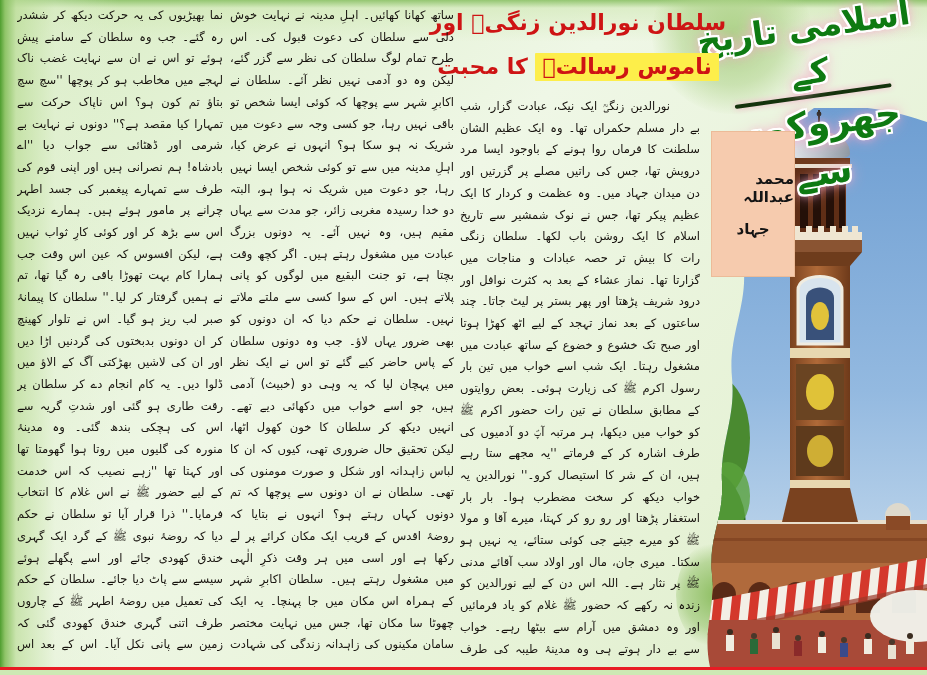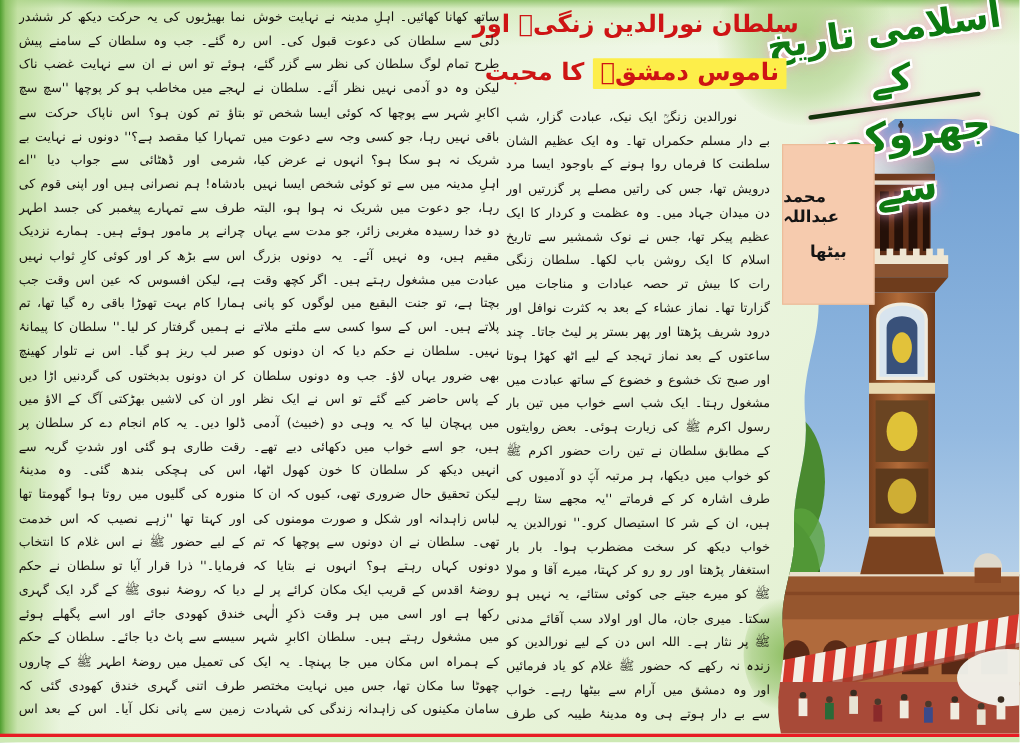--- a/index.html
+++ b/index.html
@@ -32,21 +32,21 @@
   }
   .title-line.l1{font-size:33px;}
   .title-line.l2{font-size:36px;margin-top:2px;}
   .title-rule{width:158px;height:4px;background:#14320c;margin:0 auto;border-radius:2px;
     box-shadow:0 0 6px #f6afcd;}
   
   .author-box{
     position:absolute;left:711px;top:131px;width:82px;height:144px;
     background:#f6cbae;border:1px solid #ecbb98;
     display:flex;flex-direction:column;align-items:center;justify-content:center;gap:14px;
-    direction:rtl;text-align:left;
+    direction:rtl;text-align:right;
   }
   .author-line{font-weight:bold;font-size:15px;color:#141414;line-height:1.2;}
   
   .headline{
     position:absolute;left:452px;top:4px;width:252px;height:92px;
     display:flex;flex-direction:column;align-items:center;justify-content:flex-start;
     direction:rtl;text-align:center;gap:6px;
   }
   .headline .h-line{font-weight:bold;color:#ce1414;font-size:22px;line-height:38px;white-space:nowrap;}
   .headline .hl{background:#fdee4a;padding:1px 7px 2px;border-radius:1px;}
@@ -190,26 +190,26 @@
   </div>
 
   <div class="title-block">
     <span class="title-line l1">اسلامی تاریخ کے</span>
     <div class="title-rule"></div>
     <span class="title-line l2">جھروکوں سے</span>
   </div>
 
   <div class="author-box">
     <span class="author-line">محمد عبداللہ</span>
-    <span class="author-line">بیٹھا</span>
+    <span class="author-line">جہاد</span>
   </div>
 
   <div class="headline">
     <span class="h-line">سلطان نورالدین زنگیؒ اور</span>
-    <span class="h-line"><span class="hl">ناموس دمشقؐ</span> <span>کا محبت</span></span>
+    <span class="h-line"><span class="hl">ناموس رسالتؐ</span> <span>کا محبت</span></span>
   </div>
 
   <div class="col col-right" lang="ur">نورالدین زنگیؒ ایک نیک، عبادت گزار، شب بے دار مسلم حکمراں تھا۔ وہ ایک عظیم الشان سلطنت کا فرماں روا ہونے کے باوجود ایسا مرد درویش تھا، جس کی راتیں مصلے پر گزرتیں اور دن میدان جہاد میں۔ وہ عظمت و کردار کا ایک عظیم پیکر تھا، جس نے نوک شمشیر سے تاریخ اسلام کا ایک روشن باب لکھا۔ سلطان زنگی رات کا بیش تر حصہ عبادات و مناجات میں گزارتا تھا۔ نماز عشاء کے بعد بہ کثرت نوافل اور درود شریف پڑھتا اور پھر بستر پر لیٹ جاتا۔ چند ساعتوں کے بعد نماز تہجد کے لیے اٹھ کھڑا ہوتا اور صبح تک خشوع و خضوع کے ساتھ عبادت میں مشغول رہتا۔ ایک شب اسے خواب میں تین بار رسول اکرم ﷺ کی زیارت ہوئی۔ بعض روایتوں کے مطابق سلطان نے تین رات حضور اکرم ﷺ کو خواب میں دیکھا، ہر مرتبہ آپؐ دو آدمیوں کی طرف اشارہ کر کے فرماتے ''یہ مجھے ستا رہے ہیں، ان کے شر کا استیصال کرو۔'' نورالدین یہ خواب دیکھ کر سخت مضطرب ہوا۔ بار بار استغفار پڑھتا اور رو رو کر کہتا، میرے آقا و مولا ﷺ کو میرے جیتے جی کوئی ستائے، یہ نہیں ہو سکتا۔ میری جان، مال اور اولاد سب آقائے مدنی ﷺ پر نثار ہے۔ اللہ اس دن کے لیے نورالدین کو زندہ نہ رکھے کہ حضور ﷺ غلام کو یاد فرمائیں اور وہ دمشق میں آرام سے بیٹھا رہے۔ خواب سے بے دار ہوتے ہی وہ مدینۂ طیبہ کی طرف روانہ ہو گیا۔ سلطان نے طویل فاصلہ نہایت تیز رفتاری کے ساتھ طے کیا۔ سلطان نے آتے ہی شہر میں آنے جانے والے دروازے بند کرا دیے۔ پھر منادی کرا دی کہ آج تمام اہلِ مدینہ اس کے</div>
   <div class="col col-middle" lang="ur">ساتھ کھانا کھائیں۔ اہلِ مدینہ نے نہایت خوش دلی سے سلطان کی دعوت قبول کی۔ اس طرح تمام لوگ سلطان کی نظر سے گزر گئے، لیکن وہ دو آدمی نہیں نظر آئے۔ سلطان نے اکابرِ شہر سے پوچھا کہ کوئی ایسا شخص تو باقی نہیں رہا، جو کسی وجہ سے دعوت میں شریک نہ ہو سکا ہو؟ انہوں نے عرض کیا، اہلِ مدینہ میں سے تو کوئی شخص ایسا نہیں رہا، جو دعوت میں شریک نہ ہوا ہو، البتہ دو خدا رسیدہ مغربی زائر، جو مدت سے یہاں مقیم ہیں، وہ نہیں آئے۔ یہ دونوں بزرگ عبادت میں مشغول رہتے ہیں۔ اگر کچھ وقت بچتا ہے، تو جنت البقیع میں لوگوں کو پانی پلاتے ہیں۔ اس کے سوا کسی سے ملتے ملاتے نہیں۔ سلطان نے حکم دیا کہ ان دونوں کو بھی ضرور یہاں لاؤ۔ جب وہ دونوں سلطان کے پاس حاضر کیے گئے تو اس نے ایک نظر میں پہچان لیا کہ یہ وہی دو (خبیث) آدمی ہیں، جو اسے خواب میں دکھائی دیے تھے۔ انہیں دیکھ کر سلطان کا خون کھول اٹھا، لیکن تحقیق حال ضروری تھی، کیوں کہ ان کا لباس زاہدانہ اور شکل و صورت مومنوں کی تھی۔ سلطان نے ان دونوں سے پوچھا کہ تم دونوں کہاں رہتے ہو؟ انہوں نے بتایا کہ روضۂ اقدس کے قریب ایک مکان کرائے پر لے رکھا ہے اور اسی میں ہر وقت ذکرِ الٰہی میں مشغول رہتے ہیں۔ سلطان اکابرِ شہر کے ہمراہ اس مکان میں جا پہنچا۔ یہ ایک چھوٹا سا مکان تھا، جس میں نہایت مختصر سامان مکینوں کی زاہدانہ زندگی کی شہادت دے رہا تھا۔ سلطان کا دل مطمئن نہیں تھا۔ اس نے مکان کا فرش ٹھونک بجا کر دیکھنا شروع کیا۔ یکا یک سلطان کو ایک چٹائی کے نیچے فرش ہلتا ہوا محسوس ہوا، چٹائی ہٹا کر دیکھا تو ایک چوڑی سل تھی، اسے سرکایا گیا تو ایک خوف ناک انکشاف ہوا۔ یہ ایک سرنگ تھی، جو روضۂ اقدس کی طرف جاتی تھی۔ سلطان سارا معاملہ آناً فاناً سمجھ گیا۔ سادہ مزاج اہل مدینہ بھی ان بھیڑ</div>
   <div class="col col-left" lang="ur">نما بھیڑیوں کی یہ حرکت دیکھ کر ششدر رہ گئے۔ جب وہ سلطان کے سامنے پیش ہوئے تو اس نے ان سے نہایت غضب ناک لہجے میں مخاطب ہو کر پوچھا ''سچ سچ بتاؤ تم کون ہو؟ اس ناپاک حرکت سے تمہارا کیا مقصد ہے؟'' دونوں نے نہایت بے شرمی اور ڈھٹائی سے جواب دیا ''اے بادشاہ! ہم نصرانی ہیں اور اپنی قوم کی طرف سے تمہارے پیغمبر کی جسد اطہر چرانے پر مامور ہوئے ہیں۔ ہمارے نزدیک اس سے بڑھ کر اور کوئی کارِ ثواب نہیں ہے، لیکن افسوس کہ عین اس وقت جب ہمارا کام بہت تھوڑا باقی رہ گیا تھا، تم نے ہمیں گرفتار کر لیا۔'' سلطان کا پیمانۂ صبر لب ریز ہو گیا۔ اس نے تلوار کھینچ کر ان دونوں بدبختوں کی گردنیں اڑا دیں اور ان کی لاشیں بھڑکتی آگ کے الاؤ میں ڈلوا دیں۔ یہ کام انجام دے کر سلطان پر رقت طاری ہو گئی اور شدتِ گریہ سے اس کی ہچکی بندھ گئی۔ وہ مدینۂ منورہ کی گلیوں میں روتا ہوا گھومتا تھا اور کہتا تھا ''زہے نصیب کہ اس خدمت کے لیے حضور ﷺ نے اس غلام کا انتخاب فرمایا۔'' ذرا قرار آیا تو سلطان نے حکم دیا کہ روضۂ نبوی ﷺ کے گرد ایک گہری خندق کھودی جائے اور اسے پگھلے ہوئے سیسے سے پاٹ دیا جائے۔ سلطان کے حکم کی تعمیل میں روضۂ اطہر ﷺ کے چاروں طرف اتنی گہری خندق کھودی گئی کہ زمین سے پانی نکل آیا۔ اس کے بعد اس میں سیسہ بھر دیا گیا، تا کہ زمانے کی دست برد سے ہر طرح محفوظ رہے۔ یہ سیسے کی دیوار روضۂ اقدس ﷺ کے گرد آج تک موجود ہے۔ آج بھی اہلِ مدینہ سلطان نورالدین زنگی کا نام نہایت محبت اور احترام سے لیتے ہیں اور ان کا شمار ان نفوس قدسی میں کرتے ہیں، جن پر سید البشر ﷺ نے خود اعتماد کا اظہار فرمایا اور ان کے محب رسول ﷺ ہونے کی تصدیق فرمائی: ''یہ رتبہ بلند ملا جسے مل گیا''۔ (بحوالہ نورالدین محمود زنگی/طالب ہاشمی)</div>
 
   <div class="rule-red"></div>
   <div class="strip-bottom"></div>
 
 </div>

